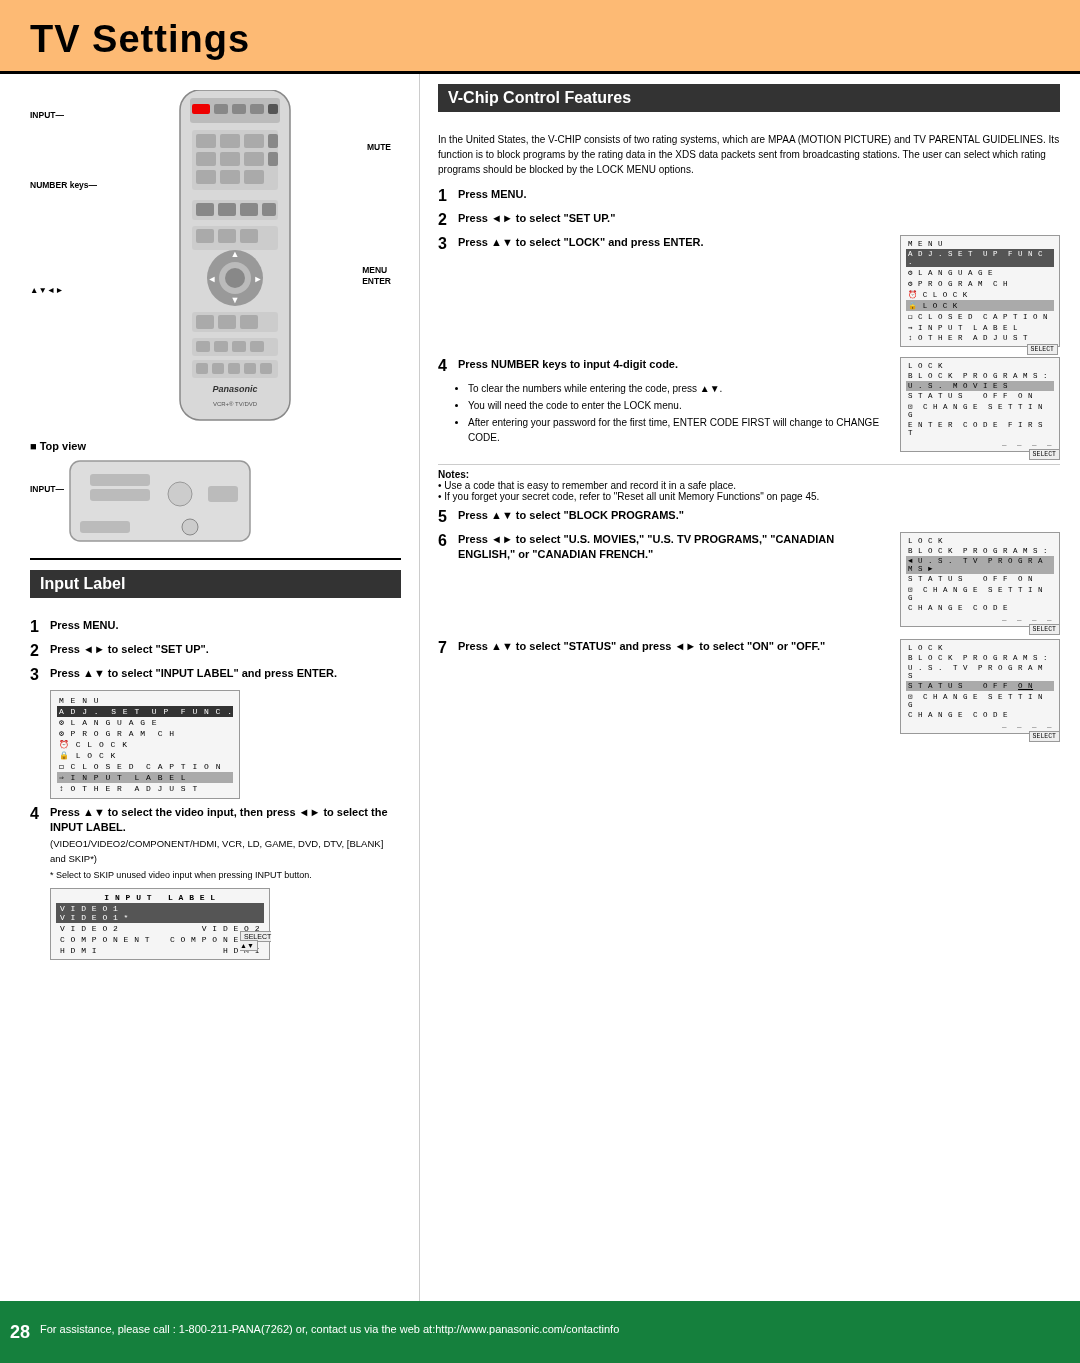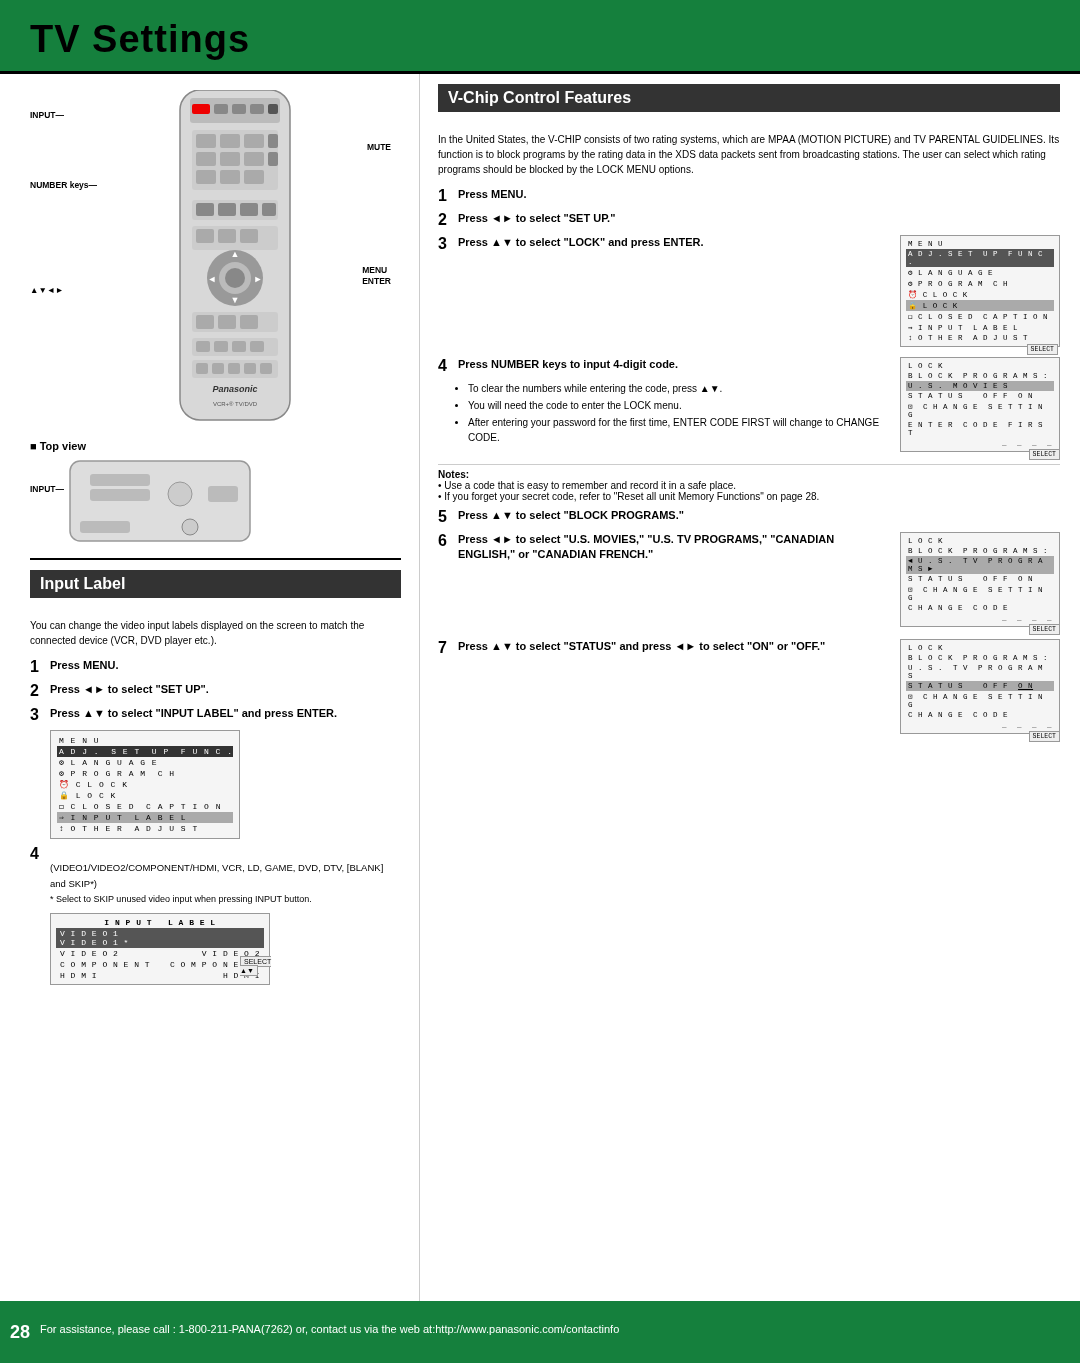--- a/index.html
+++ b/index.html
@@ -13,21 +13,21 @@
     }
     .page {
       width: 1080px;
       min-height: 1363px;
       padding: 0;
       display: flex;
       flex-direction: column;
     }
     
     .page-header {
-      background: #15803d;
+      background: #fdba74;
       padding: 18px 30px 10px 30px;
       border-bottom: 3px solid #000;
     }
     .page-title {
       font-size: 38px;
       font-weight: bold;
       color: #000;
       letter-spacing: 1px;
     }
     
@@ -273,21 +273,20 @@
           </svg>
         </div>
       </div>
 
       <div class="section-divider"></div>
 
       <div>
         <div class="section-header">
           <span>Input Label</span>
         </div>
-        <p class="vchip-intro">You can change the video input labels displayed on the screen to match the connected device (VCR, DVD player etc.).</p>
 
         <div class="step">
           <span class="step-num">1</span>
           <span class="step-text"><b>Press MENU.</b></span>
         </div>
         <div class="step">
           <span class="step-num">2</span>
           <span class="step-text"><b>Press ◄► to select "SET UP".</b></span>
         </div>
         <div class="step">
@@ -303,21 +302,21 @@
           <div class="screen-row">⏰ C L O C K</div>
           <div class="screen-row">🔒 L O C K</div>
           <div class="screen-row">◻ C L O S E D &nbsp;C A P T I O N</div>
           <div class="screen-row selected">⇒ I N P U T &nbsp;L A B E L</div>
           <div class="screen-row">↕ O T H E R &nbsp;A D J U S T</div>
         </div>
 
         <div class="step" style="margin-top:6px;">
           <span class="step-num">4</span>
           <div class="step-text">
-            <br>
+            <b>Press ▲▼ to select the video input, then press ◄► to select the INPUT LABEL.</b><br>
             <span style="font-size:9.5px;">(VIDEO1/VIDEO2/COMPONENT/HDMI, VCR, LD, GAME, DVD, DTV, [BLANK] and SKIP*)</span><br>
             <span style="font-size:9px;">* Select to SKIP unused video input when pressing INPUT button.</span>
           </div>
         </div>
 
         <div style="margin-left:20px; margin-top:4px;">
           <div style="font-size:8px; font-family:'Courier New',monospace; border:1px solid #999; background:#f5f5f5; padding:3px 5px; width:220px; letter-spacing:0.5px;">
             <div style="padding:1px 2px; font-size:8px; text-align:center; font-weight:bold;">I N P U T &nbsp; L A B E L</div>
             <div style="display:flex; justify-content:space-between; padding:1px 4px; background:#555; color:#fff;flex-direction:column;">
               <span>V I D E O 1</span>
@@ -413,21 +412,21 @@
             </div>
             <div style="text-align:right; font-size:7px; font-family:'Courier New',monospace; margin-top:-2px;">
               <span style="border:1px solid #999; padding:1px 3px; background:#eee; font-size:6.5px;">SELECT</span>
             </div>
           </div>
         </div>
 
         <div class="notes-section" style="margin-top:6px; border-top:1px solid #ccc; padding-top:4px;">
           <span class="notes-title">Notes:</span><br>
           <span>• Use a code that is easy to remember and record it in a safe place.</span><br>
-          <span>• If you forget your secret code, refer to "Reset all unit Memory Functions" on page 28.</span>
+          <span>• If you forget your secret code, refer to "Reset all unit Memory Functions" on page 45.</span>
         </div>
 
         <div class="step" style="margin-top:6px;">
           <span class="step-num">5</span>
           <span class="step-text"><b>Press ▲▼ to select "BLOCK PROGRAMS."</b></span>
         </div>
 
         <div style="display:flex; gap:10px; align-items:flex-start;">
           <div style="flex:1;">
             <div class="step">

